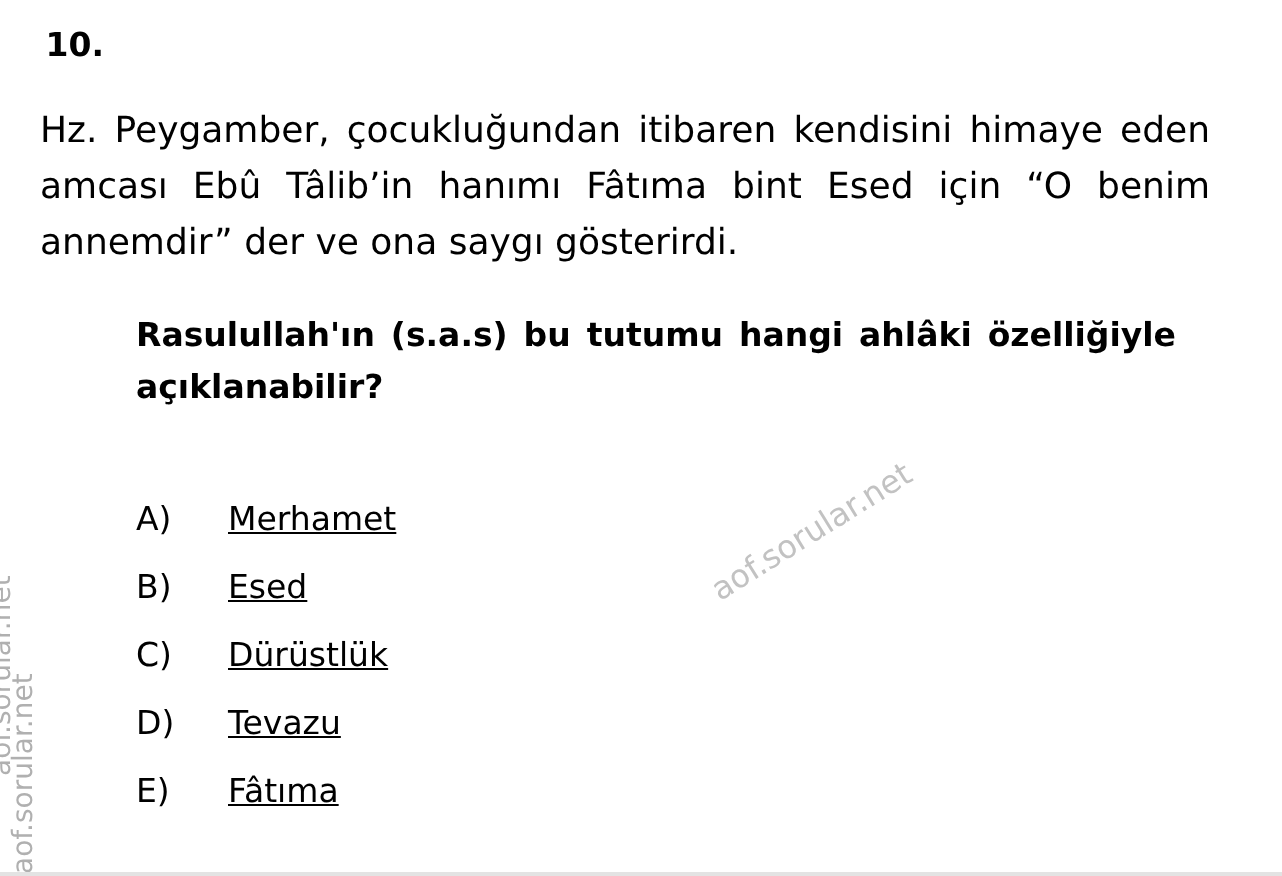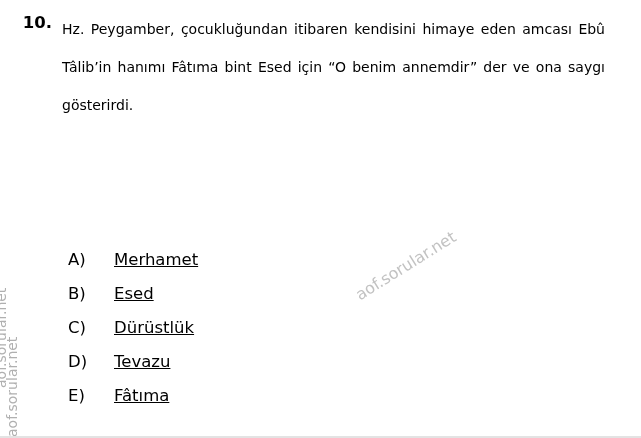--- a/index.html
+++ b/index.html
@@ -29,37 +29,38 @@
   .question-block {
     position: absolute;
     left: 20px;
     top: 10px;
     width: 585px;
   }
 
   .q-row {
     display: flex;
     align-items: flex-start;
+    flex-direction: column;
   }
 
   .q-number {
     width: 42px;
     flex: 0 0 42px;
     text-align: right;
     padding-right: 10px;
     font-size: 16.5px;
     font-weight: bold;
     line-height: 26px;
     box-sizing: border-box;
   }
 
   .q-text {
     flex: 1 1 auto;
-    font-size: 14px;
-    line-height: 38px;
+    font-size: 18px;
+    line-height: 28px;
     text-align: justify;
     text-align-last: left;
     hyphens: none;
   }
 
   .q-prompt {
     position: absolute;
     left: 68px;
     top: 155px;
     width: 520px;
@@ -148,20 +149,21 @@
 
 <div class="page">
 
   <div class="question-block">
     <div class="q-row">
       <div class="q-number">10.</div>
       <div class="q-text">Hz. Peygamber, çocukluğundan itibaren kendisini himaye eden amcası Ebû Tâlib’in hanımı Fâtıma bint Esed için “O benim annemdir” der ve ona saygı gösterirdi.</div>
     </div>
   </div>
 
+  <div class="q-prompt">Rasulullah'ın (s.a.s) bu tutumu hangi ahlâki özelliğiyle açıklanabilir?</div>
 
   <div class="options">
 
     <div class="option">
       <span class="option-letter">A)</span>
       <span class="option-text">Merhamet</span>
     </div>
 
     <div class="option">
       <span class="option-letter">B)</span>

